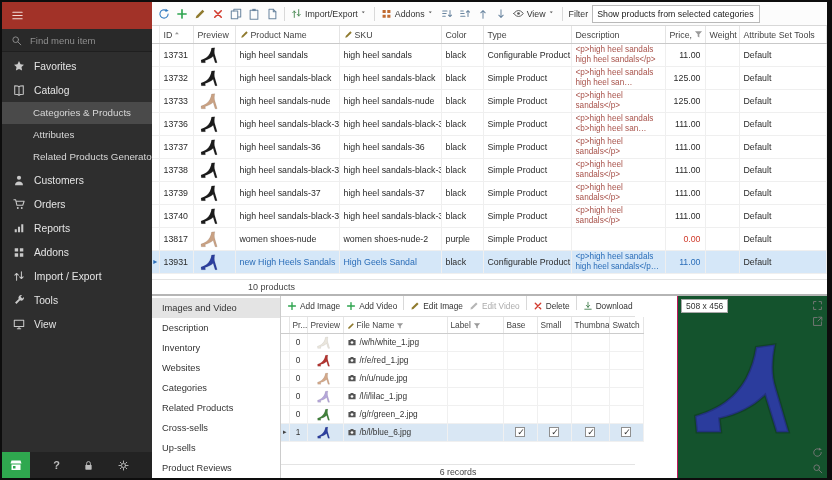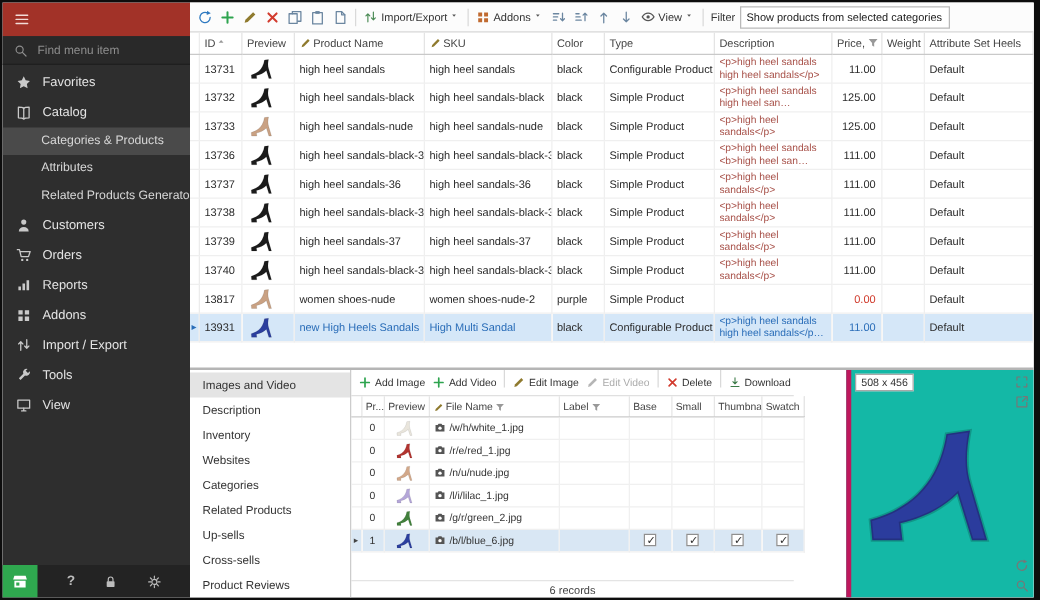--- a/index.html
+++ b/index.html
@@ -84,21 +84,21 @@
   .igrid td.ctr{text-align:center;}
   .igrid td.mk{padding:0;text-align:center;font-size:7px;color:#444;}
   .igrid td.ipv svg{display:block;margin:1px auto;}
   .igrid .cam{display:inline-block;vertical-align:middle;font-size:10px;color:#555;margin-right:3px;}
   tr.irow.sel td{background:#d9e7f4;}
   .cb{display:inline-block;width:10px;height:10px;border:1px solid #8f8f8f;background:#fff;position:relative;vertical-align:middle;}
   .cb.ck:after{content:"\2713";position:absolute;left:0;top:-1px;width:10px;text-align:center;font-size:9px;line-height:11px;color:#333;}
   .istatus{flex:0 0 14px;margin-top:auto;border-top:1px solid #e4e4e4;display:flex;align-items:center;
            justify-content:center;font-size:8.8px;color:#444;}
   
-  .pvpanel{flex:0 0 150px;border-left:4px solid #be185d;position:relative;background:#14b8a6;overflow:hidden;margin-left:42px;}
+  .pvpanel{flex:0 0 150px;border-left:1px solid #be185d;position:relative;background:#14532d;overflow:hidden;margin-left:42px;}
   .dims{position:absolute;top:3px;left:3px;border:1px solid #a8a8a8;background:#fff;font-size:8.5px;color:#333;
         padding:1px 4px;z-index:2;}
   .pv-tr{position:absolute;top:4px;right:4px;display:flex;flex-direction:column;gap:5px;color:#777;z-index:2;}
   .pv-br{position:absolute;bottom:4px;right:4px;display:flex;flex-direction:column;gap:5px;color:#777;z-index:2;}
   .pv-tr .ic,.pv-br .ic{font-size:11px;cursor:pointer;}
   .pv-img{position:absolute;inset:0;display:flex;align-items:center;justify-content:center;}
   
   .ic{display:inline-flex;align-items:center;justify-content:center;line-height:0;}
   .ic svg{width:1em;height:1em;display:block;overflow:visible;}
   .ic svg .s{fill:none;stroke:currentColor;stroke-width:1.2;stroke-linecap:round;stroke-linejoin:round;}
@@ -405,21 +405,21 @@
               <th class=""><span class="ic " style="color:#8f7a2e"><svg viewBox="0 0 14 14">
                     <path d="M2 12l.7-2.8L9.9 2l2.1 2.1-7.2 7.2L2 12z"></path>
                   </svg></span><span class="hlbl">SKU</span></th>
               <th class=""><span class="hlbl">Color</span></th>
               <th class=""><span class="hlbl">Type</span></th>
               <th class=""><span class="hlbl">Description</span></th>
               <th class="ar"><span class="hlbl">Price,</span><span class="ic aft" style="color:#999"><svg viewBox="0 0 14 14">
                     <path d="M1.5 2h11L8.3 6.8v4.7L5.7 10V6.8z"></path>
                   </svg></span></th>
               <th class=""><span class="hlbl">Weight</span></th>
-              <th class=""><span class="hlbl">Attribute Set Heels</span></th>
+              <th class=""><span class="hlbl">Attribute Set Tools</span></th>
             </tr>
           </thead>
           <tbody>
             <tr class="prow">
               <td class="mk"></td>
               <td>13731</td>
               <td class="pv">
                 <svg width="26" height="20" viewBox="0 0 24 22">
                   <path d="M1 16.5C5 15.4 8.6 13.2 10.7 9.3 11.7 7.4 12.3 5.4 12.6 3.4L16.2 2.9C15.6 6 15.5 8.6 16.3 11.1L18.8 19.6 16.5 19.6 14.3 12.5C12.1 14.7 8.9 16.3 5.6 17L5.9 19.6 1.3 19.6Z" fill="#1b1b1b" stroke="rgba(0,0,0,0.18)" stroke-width="0.5"></path>
                 </svg>
@@ -589,33 +589,36 @@
             </tr>
             <tr class="prow sel">
               <td class="mk">▸</td>
               <td>13931</td>
               <td class="pv">
                 <svg width="26" height="20" viewBox="0 0 24 22">
                   <path d="M1 16.5C5 15.4 8.6 13.2 10.7 9.3 11.7 7.4 12.3 5.4 12.6 3.4L16.2 2.9C15.6 6 15.5 8.6 16.3 11.1L18.8 19.6 16.5 19.6 14.3 12.5C12.1 14.7 8.9 16.3 5.6 17L5.9 19.6 1.3 19.6Z" fill="#2c3f9e" stroke="rgba(0,0,0,0.18)" stroke-width="0.5"></path>
                 </svg>
               </td>
               <td class="cname">new High Heels Sandals</td>
-              <td class="cname">High Multi Sandal</td>
+              <td class="cname">High Geels Sandal</td>
               <td>black</td>
               <td>Configurable Product</td>
               <td class="cdesc">
                 <div class="clamp">&lt;p&gt;high heel sandals high heel sandals&lt;/p&gt; …</div>
               </td>
               <td class="ar cprice">11.00</td>
               <td></td>
               <td>Default</td>
             </tr>
           </tbody>
         </table>
       <div class="spacer"></div>
+      <div class="gstatus">
+        <span>10 products</span>
+      </div>
     </div>
 
     <div class="bottom">
       <div class="tabs">
           <div class="tab sel">
             <span>Images and Video</span>
           </div>
           <div class="tab">
             <span>Description</span>
           </div>
@@ -625,24 +628,24 @@
           <div class="tab">
             <span>Websites</span>
           </div>
           <div class="tab">
             <span>Categories</span>
           </div>
           <div class="tab">
             <span>Related Products</span>
           </div>
           <div class="tab">
+            <span>Cross-sells</span>
+          </div>
+          <div class="tab">
             <span>Up-sells</span>
-          </div>
-          <div class="tab">
-            <span>Cross-sells</span>
           </div>
           <div class="tab">
             <span>Product Reviews</span>
           </div>
         </div>
       <div class="imgpanel">
         <div class="itb">
             <button class="ibtn">
               <span class="ic " style="color:#2ea44f">
                 <svg viewBox="0 0 14 14">

